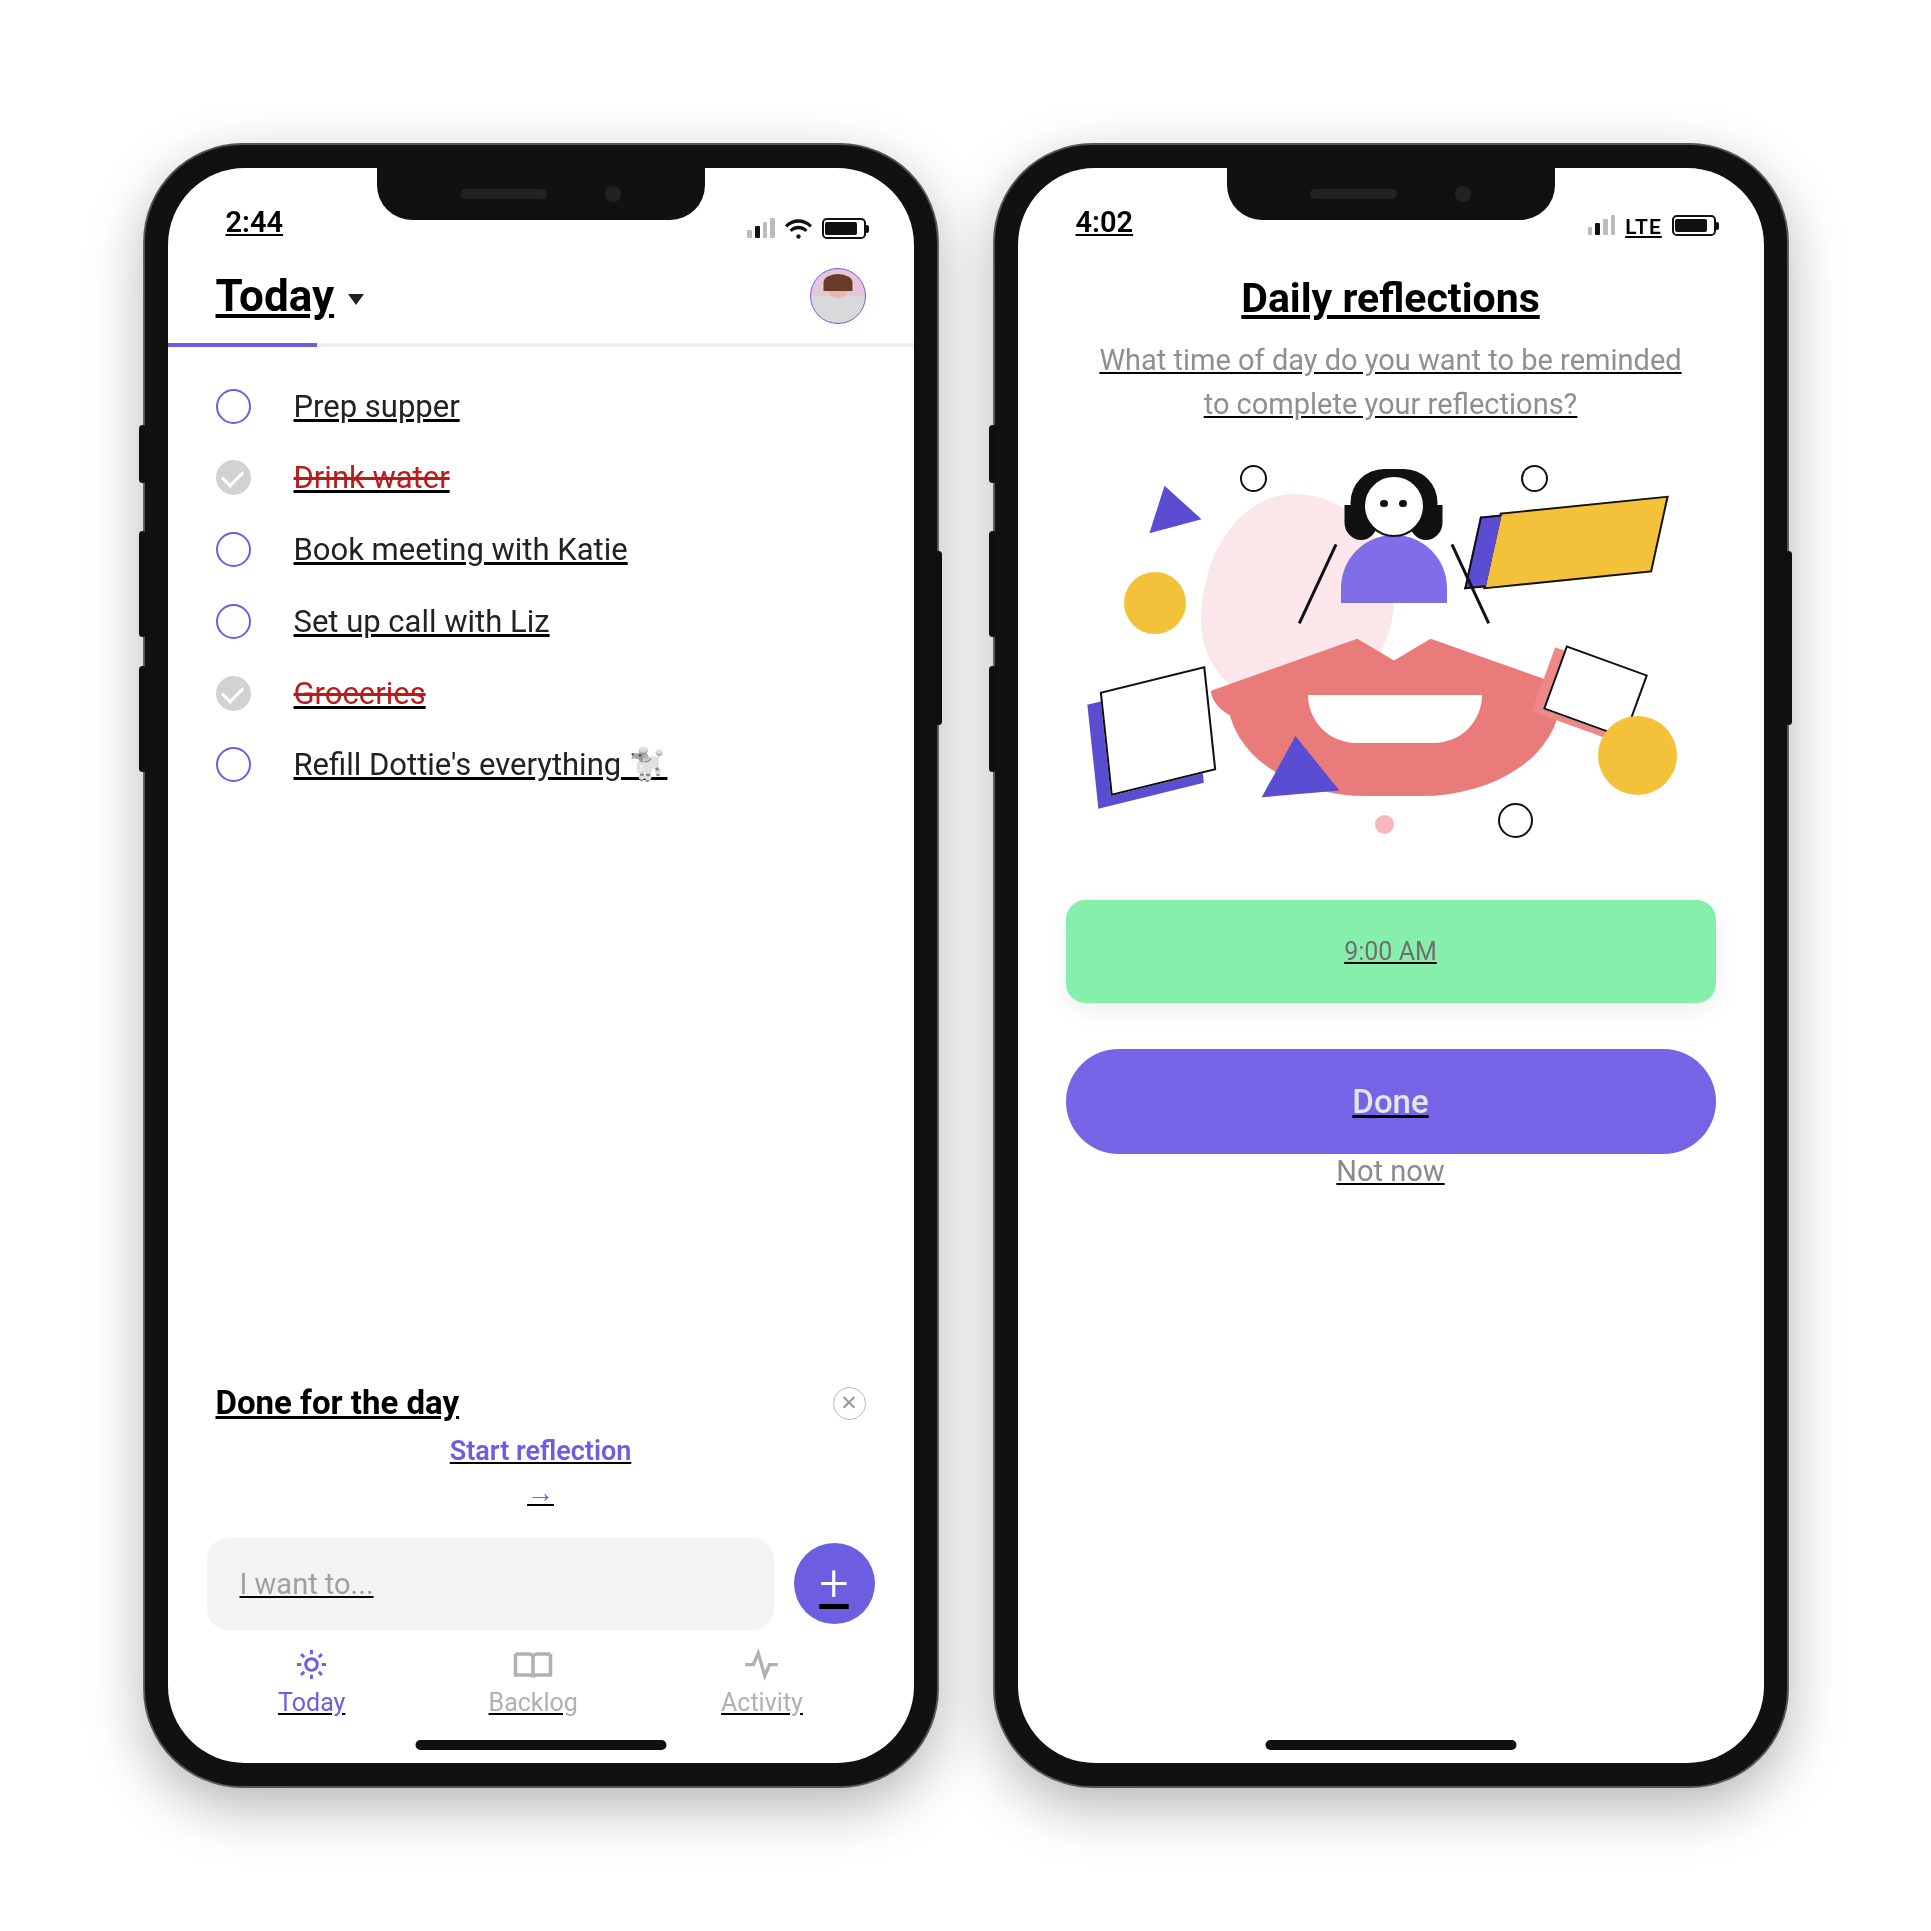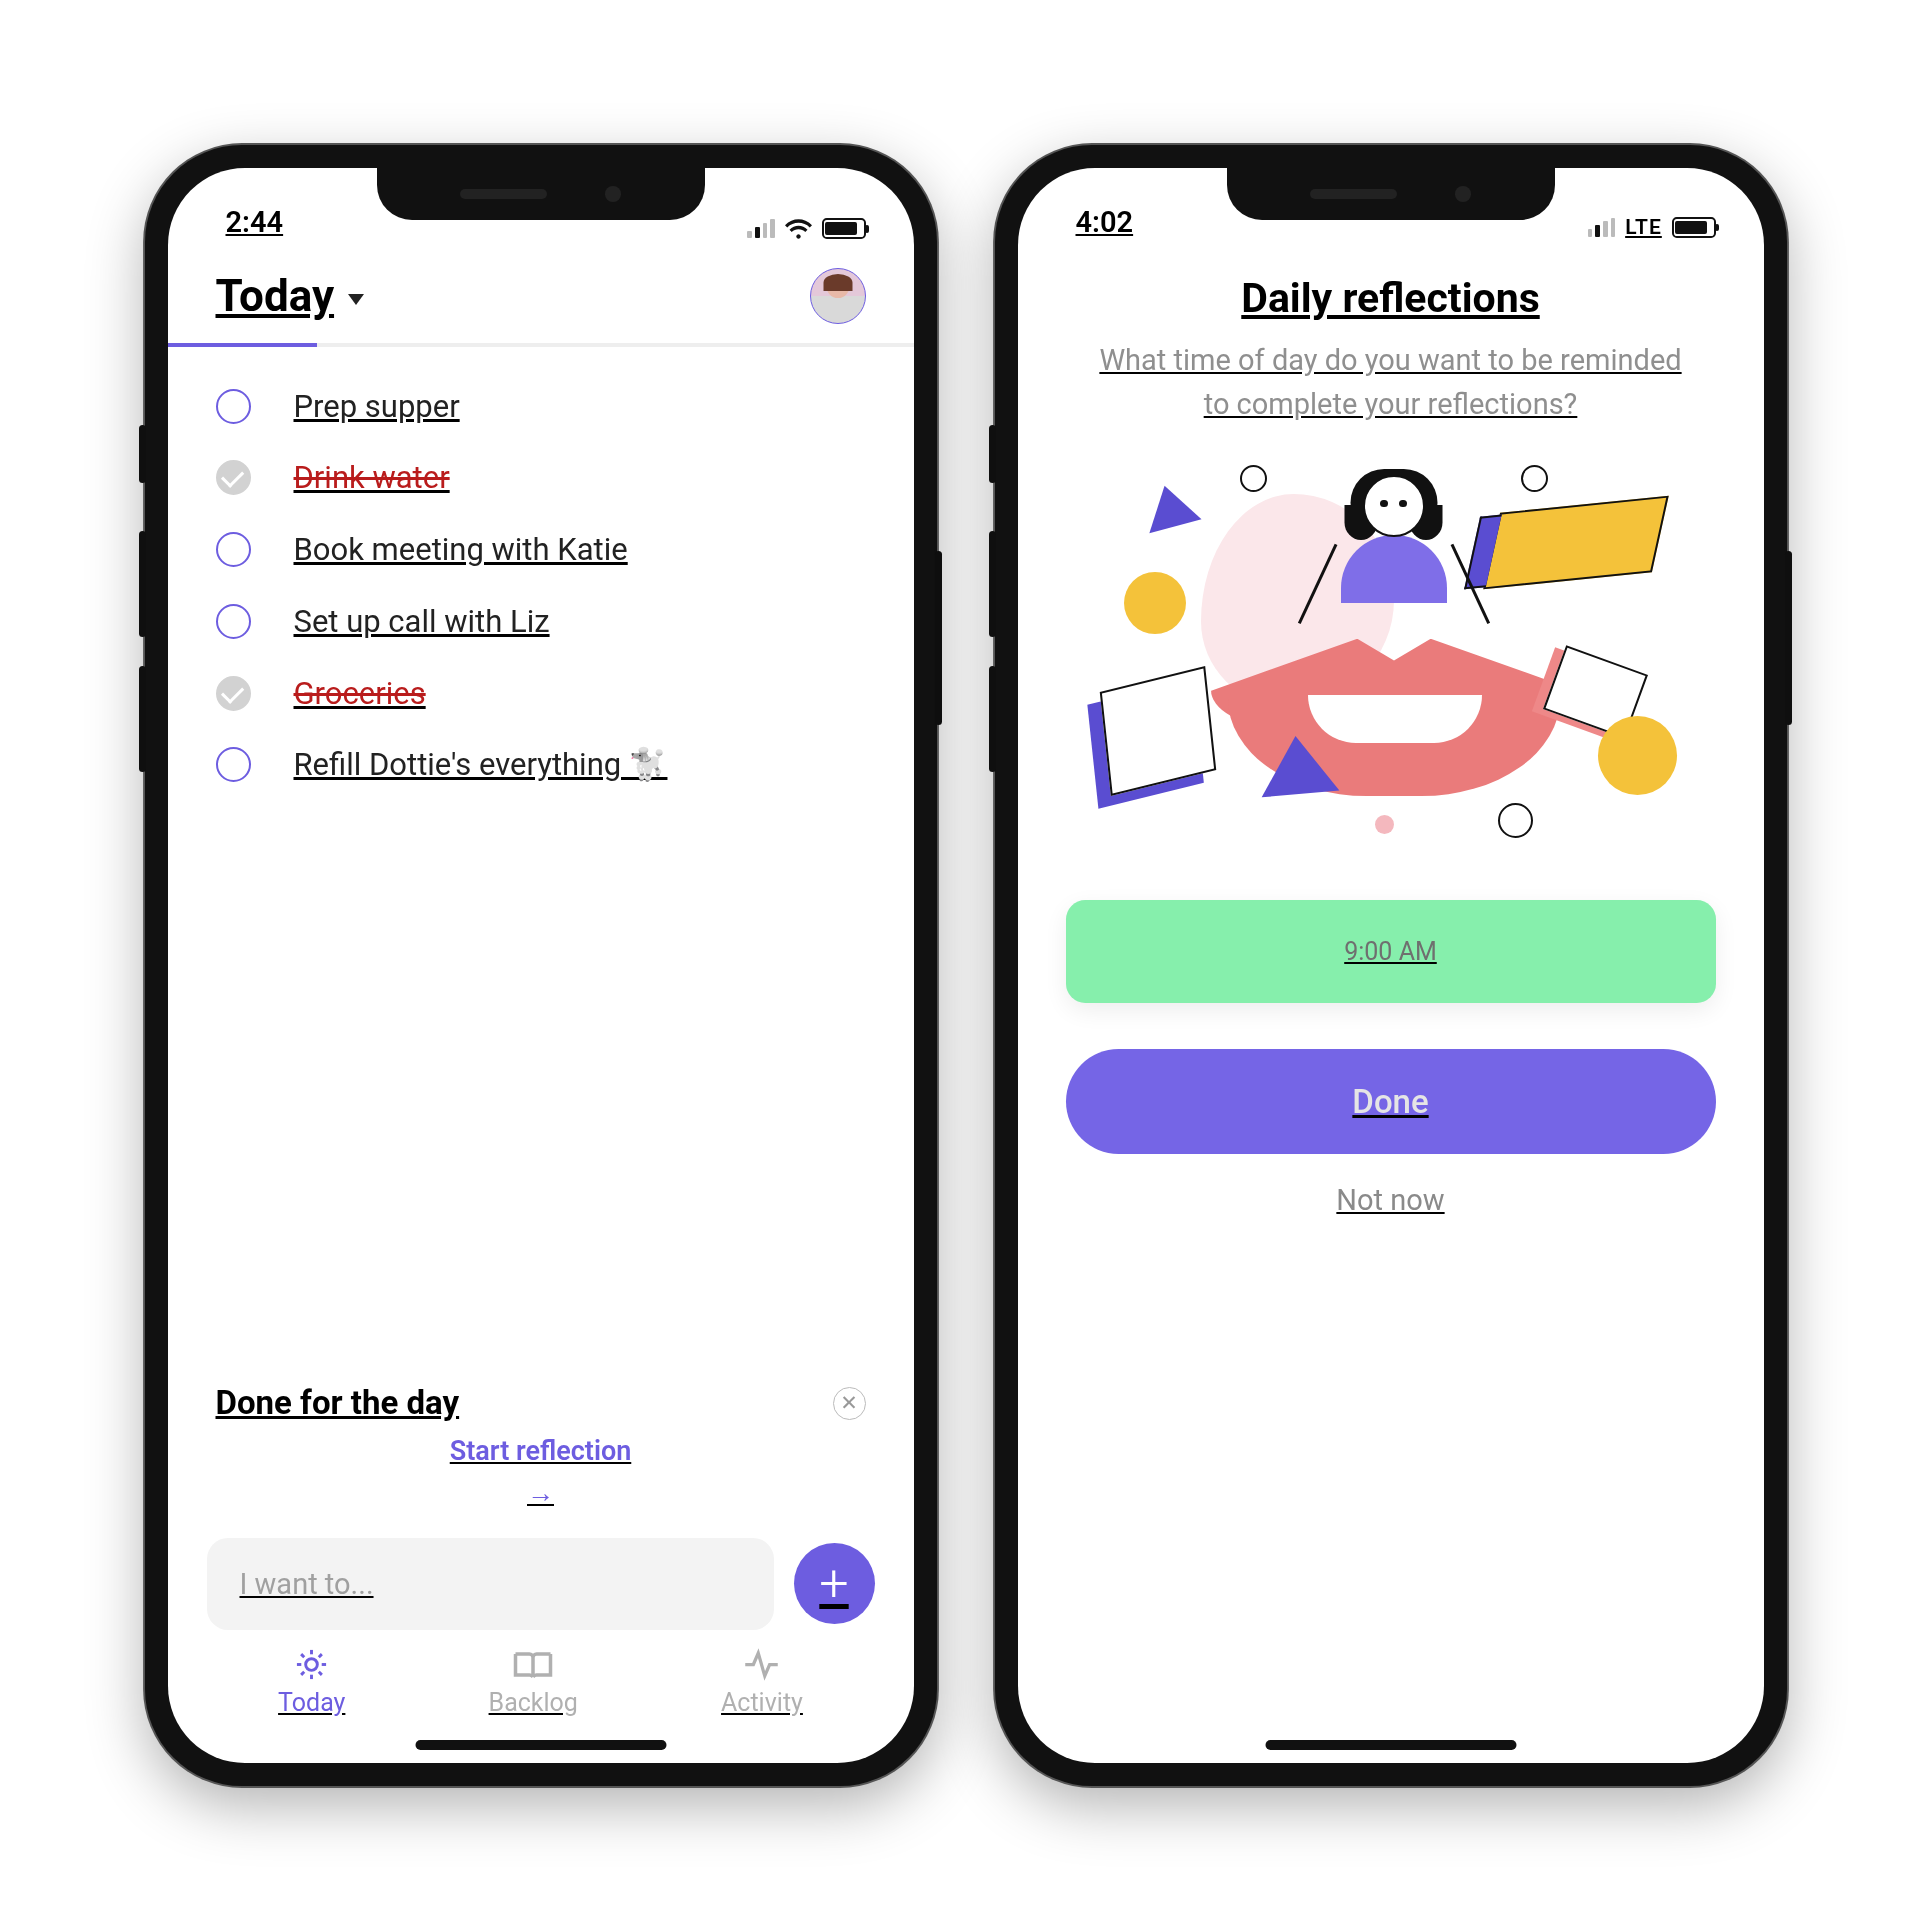--- a/index.html
+++ b/index.html
@@ -57,21 +57,21 @@
   
   .status-bar {
     height: 77px;
     display: flex;
     align-items: flex-end;
     justify-content: space-between;
     padding: 0 48px 5.8px 58px;
     font-weight: 600;
     font-size: 29px;
   }
-  .status-right { display:flex; align-items:center; gap:9.7px; }
+  .status-right { display:flex; align-items:flex-start; gap:9.7px; }
   .signal { display:flex; gap:2.9px; align-items:flex-end; }
   .signal span { width:4.8px; background:#bbb; border-radius:1px; }
   .signal span:nth-child(1){height:7.7px;}
   .signal span:nth-child(2){height:11.6px; background:#111;}
   .signal span:nth-child(3){height:15.4px;}
   .signal span:nth-child(4){height:19.3px;}
   .wifi-icon { width:27px; height:21px; position:relative; }
   .battery { width:44px; height:21px; border:2.4px solid #111; border-radius:4.8px; position:relative; }
   .battery::after{content:"";position:absolute;right:-5.8px;top:4.8px;width:3.9px;height:7.7px;background:#111;border-radius:1.9px;}
   .battery-fill{position:absolute;left:1.9px;top:1.9px;bottom:1.9px;width:80%;background:#111;border-radius:1.9px;}
@@ -144,21 +144,21 @@
   .arm.r{right:-68px;transform:rotate(65deg);transform-origin:left center;}
   .ok-hand{position:absolute;width:27px;height:27px;border:2.9px solid #111;border-radius:50%;top:-9.7px;}
   .ok-hand.l{left:-77px;} .ok-hand.r{right:-77px;}
   .tri2{position:absolute;left:193px;top:290px;width:0;height:0;border-left:39px solid transparent;border-right:39px solid transparent;border-bottom:58px solid #5a4dd1;transform:rotate(-5deg);}
   .yellow-dot2{position:absolute;right:39px;top:270px;width:79px;height:79px;background:#f4c23a;border-radius:50%;}
   .small-circ{position:absolute;right:183px;top:357px;width:35px;height:35px;border:2.9px solid #111;border-radius:50%;}
   .pink-dot{position:absolute;left:309px;top:369px;width:19.3px;height:19.3px;background:#f4b8be;border-radius:50%;}
 
   .time-pill { margin-top:29px; width:100%; background:#86efac; border-radius:19.3px; padding:37px; font-size:25px; color:#6f6f6f; box-shadow:0 7.7px 23px rgba(0,0,0,0.07);}
   .done-btn { margin-top:46px; width:100%; background:#7565e6; color:#e5e5e5; font-size:33px; font-weight:500; padding:33px; border-radius:58px; }
-  .notnow { margin-top:29px; font-size:29px; color:#8a8a8a; margin-bottom:58px;}
+  .notnow { font-size:29px; color:#8a8a8a; margin-bottom:58px;}
 </style>
 </head>
 <body>
 
 <div class="phone">
   <div class="side-btn sb-l1"></div>
   <div class="side-btn sb-l2"></div>
   <div class="side-btn sb-l3"></div>
   <div class="side-btn sb-r"></div>
   <div class="screen">

